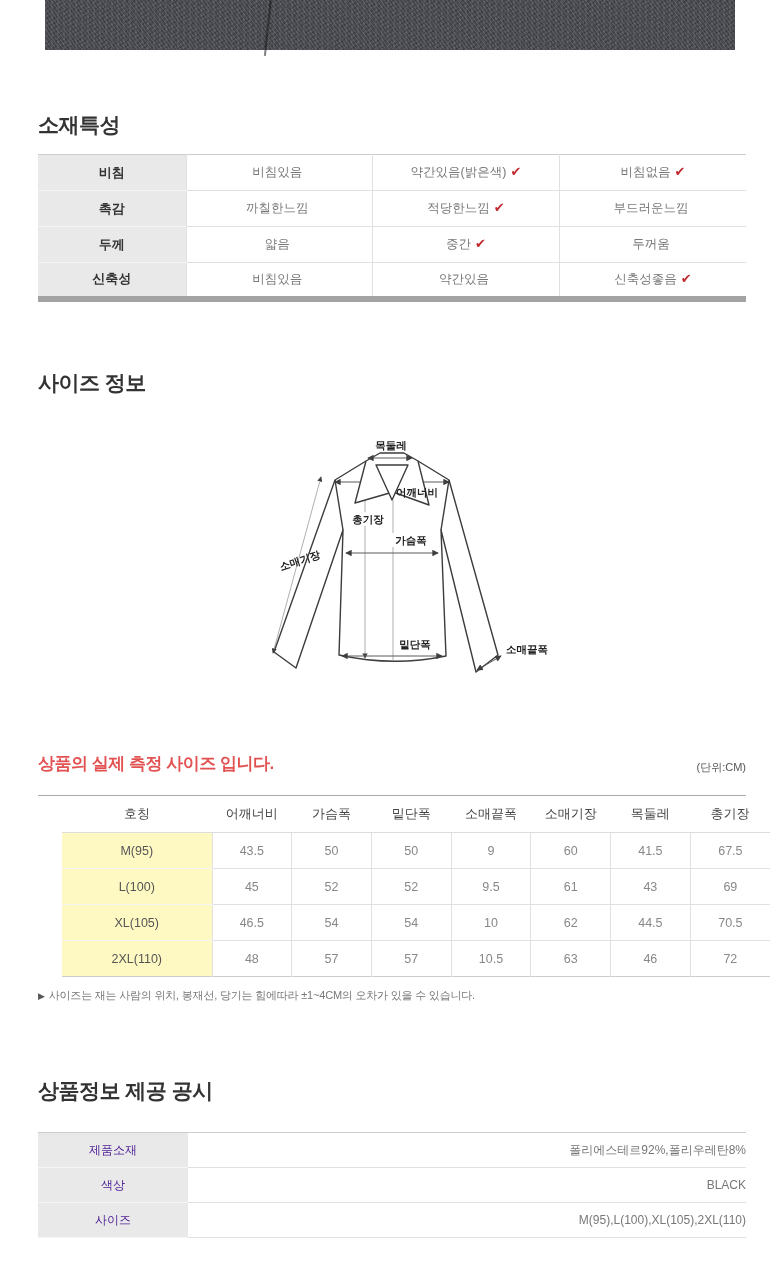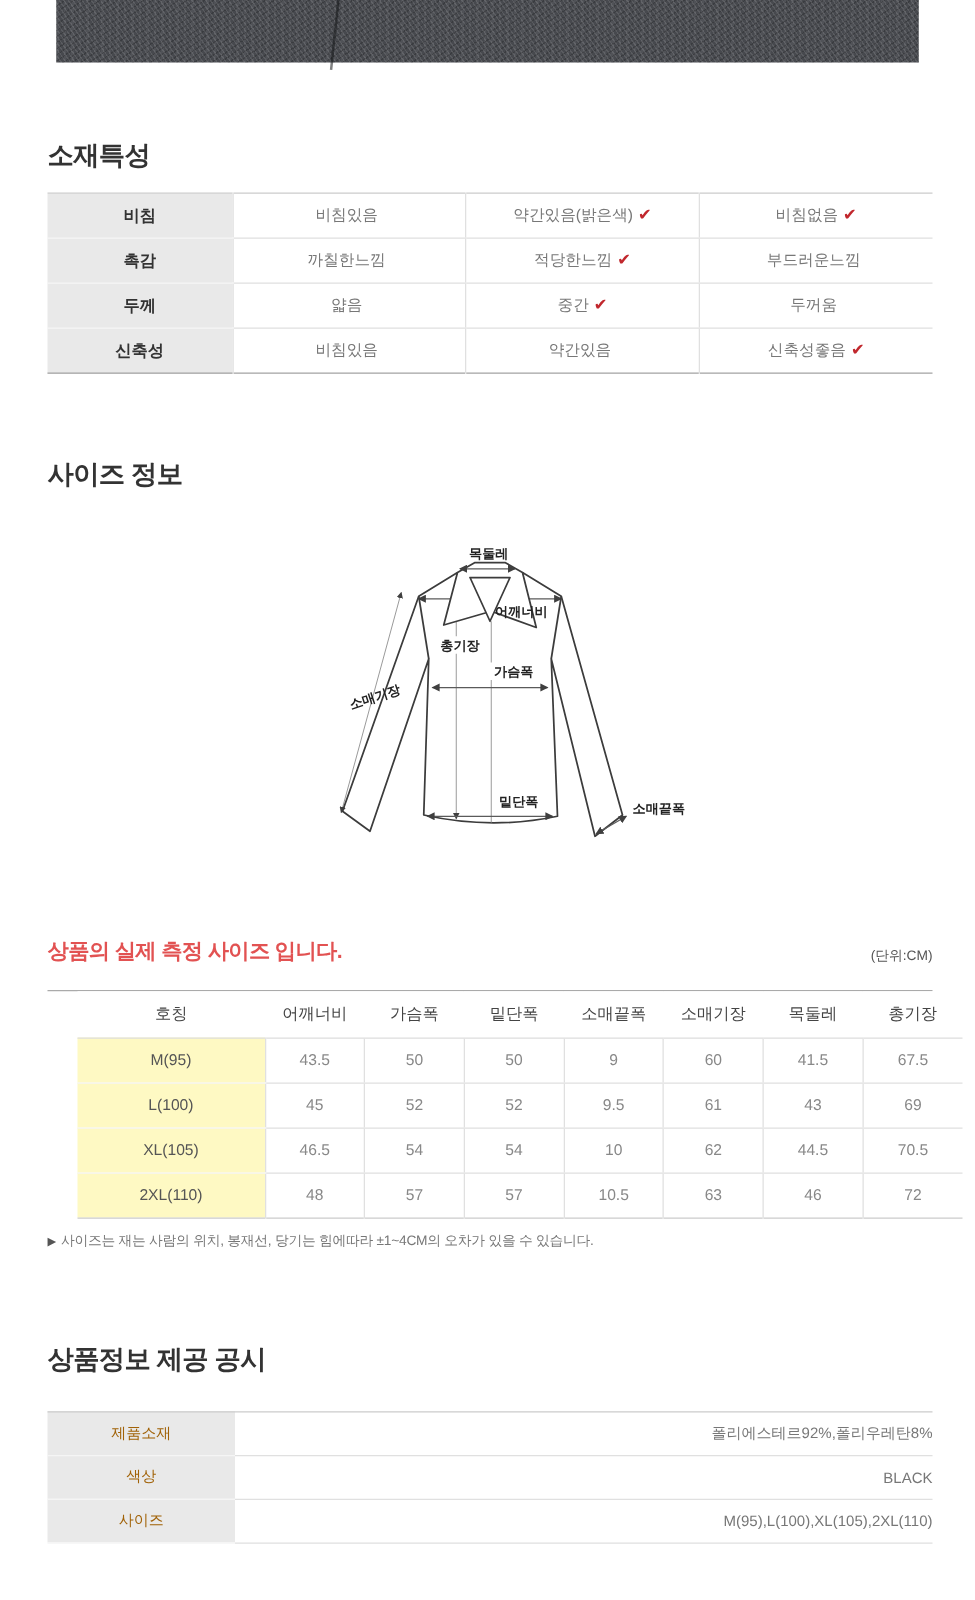--- a/index.html
+++ b/index.html
@@ -20,21 +20,21 @@
 
   .content { position:absolute; left:38px; top:0; width:708px; }
 
   h2.sec-title { font-size:21px; font-weight:bold; color:#333; letter-spacing:-0.5px; line-height:26px; }
   .t1 { margin-top:112px; }
   .t2 { margin-top:68px; }
   .t3 { margin-top:74px; }
 
   
   table { border-collapse:collapse; width:708px; table-layout:fixed; }
-  .mat-table { margin-top:16px; border-top:1px solid #ccc; border-bottom:1px solid #a3a3a3; }
+  .mat-table { margin-top:16px; border-top:1px solid #ccc; border-bottom:6px solid #a3a3a3; }
   .mat-table th { width:148px; background:#e9e9e9; font-size:13px; font-weight:bold; color:#333;
     height:36px; text-align:center; border-bottom:1px solid #f5f5f5; }
   .mat-table td { font-size:12.5px; color:#777; text-align:center; height:36px;
     border-bottom:1px solid #e0e0e0; border-left:1px solid #e0e0e0; }
   .mat-table tr:last-child th, .mat-table tr:last-child td { border-bottom:none; }
   .chk { color:#c1272d; font-weight:bold; margin-left:4px; font-size:13px; }
 
   
   .diagram-wrap { position:relative; height:312px; }
   .diagram-svg { position:absolute; left:192px; top:24px; }
@@ -60,21 +60,21 @@
   .size-table tbody td { font-size:12.5px; color:#888; text-align:center; height:36px;
     border-bottom:1px solid #e0e0e0; border-left:1px solid #e0e0e0; }
   .size-table tbody tr:last-child th, .size-table tbody tr:last-child td { border-bottom:none; }
 
   .notes { margin-top:10px; }
   .note-line { font-size:11px; color:#777; line-height:16px; letter-spacing:-0.2px; }
   .note-line .marker { color:#555; font-size:9px; margin-right:4px; }
 
   
   .info-table { margin-top:28px; border-top:1px solid #ccc; }
-  .info-table th { width:150px; background:#e9e9e9; font-size:12px; font-weight:normal; color:#a16207;
+  .info-table th { width:150px; background:#e9e9e9; font-size:12px; font-weight:normal; color:#4c1d95;
     height:35px; text-align:center; border-bottom:1px solid #f5f5f5; }
   .info-table td { font-size:12px; color:#777; text-align:right; padding-left:18px; height:35px;
     border-bottom:1px solid #e0e0e0; }
 </style>
 </head>
 <body>
 
 <div class="page">
 
   <div class="fabric">

